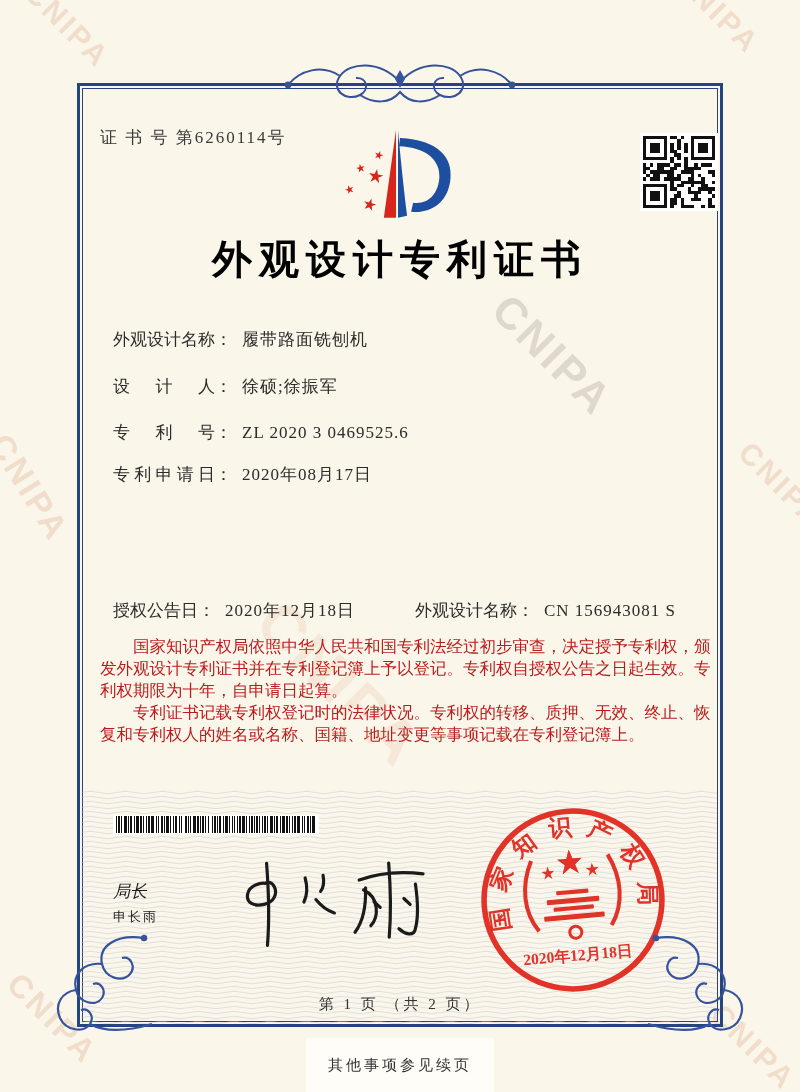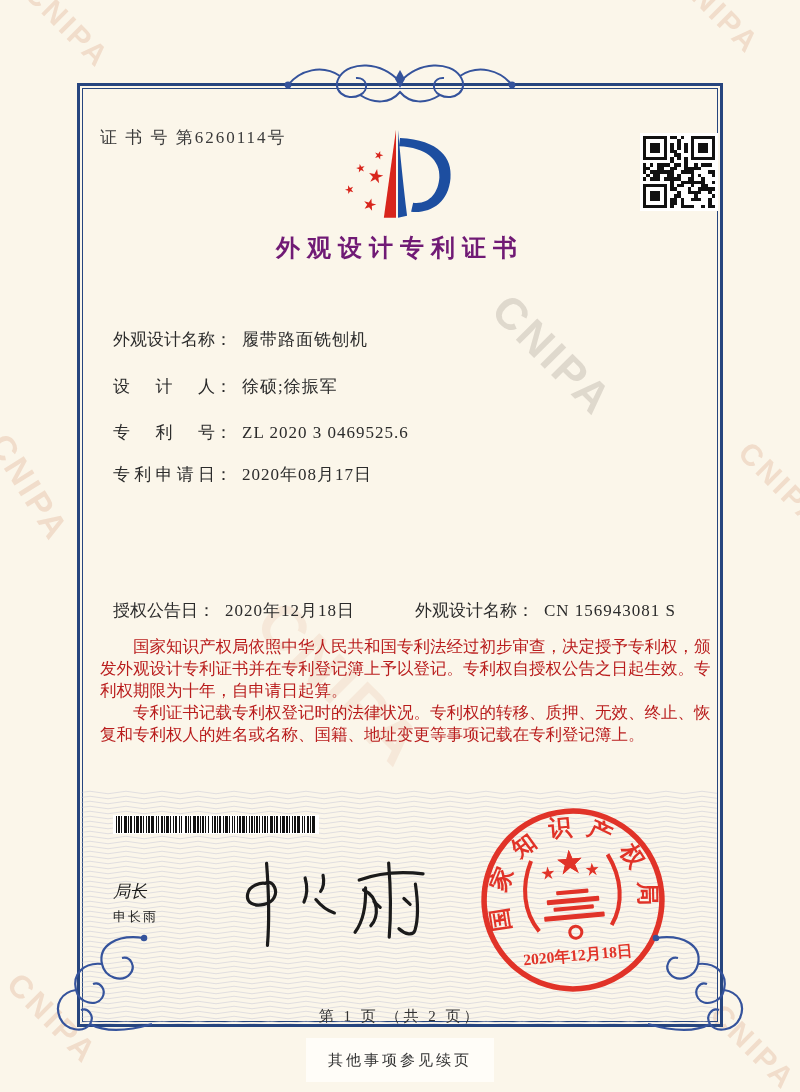--- a/index.html
+++ b/index.html
@@ -11,43 +11,43 @@
   .wm.gray{color:rgba(158,148,138,.30);}
   .wm.big{color:rgba(228,178,150,.20);}
   .wm.steep{transform:rotate(58deg);}
   
   #frame{position:absolute;left:77px;top:83px;width:640px;height:938px;border:3px solid #26457f;}
   #frame .inner{position:absolute;left:2px;top:2px;right:2px;bottom:2px;border:1px solid #26457f;}
   
   #certno{position:absolute;left:100px;top:126px;font-size:17px;letter-spacing:2px;color:#3a3a3a;white-space:nowrap;}
   #logo{position:absolute;left:333px;top:126px;width:132px;height:106px;}
   #qr{position:absolute;left:640px;top:133px;width:78px;height:78px;background:#fff;padding:3px;box-sizing:border-box;}
-  #title{position:absolute;left:0;right:0;top:232px;text-align:center;font-size:24px;font-weight:bold;
-         letter-spacing:7px;color:#701a75;white-space:nowrap;}
+  #title{position:absolute;left:0;right:0;top:232px;text-align:center;font-size:40px;font-weight:bold;
+         letter-spacing:7px;color:#000000;white-space:nowrap;}
   
   .row{position:absolute;left:113px;font-size:17px;white-space:nowrap;color:#2b2b2b;}
   .flabel{display:inline-block;width:102px;text-align:justify;text-align-last:justify;}
   .fvalue{margin-left:10px;letter-spacing:1px;}
   .pair2{position:absolute;left:302px;top:0;white-space:nowrap;}
   
   #paras{position:absolute;left:100px;top:636px;width:618px;font-size:16.5px;line-height:22px;color:#b91c1c;}
   #paras p{margin:0;text-indent:2em;font-style:oblique 6deg;}
   
   #waves{position:absolute;left:81px;top:790px;width:636px;height:234px;}
   
   #barcode{position:absolute;left:113px;top:815px;width:206px;height:19px;background:#fff;padding:1px 3px;box-sizing:border-box;}
   
   #signer-title{position:absolute;left:113px;top:880px;font-size:17px;font-family:"Liberation Sans","DejaVu Sans",sans-serif;color:#1c1c1c;font-style:italic;}
   #signer-name{position:absolute;left:113px;top:908px;font-size:13px;font-family:"Liberation Sans","DejaVu Sans",sans-serif;color:#1c1c1c;letter-spacing:2px;}
   #signature{position:absolute;left:228px;top:855px;width:210px;height:95px;transform:rotate(-2deg);}
   
   #seal{position:absolute;left:476px;top:803px;width:194px;height:194px;transform:rotate(-5deg);opacity:.93;}
   
-  #pagefoot{position:absolute;left:0;right:0;top:995px;text-align:center;font-size:15px;letter-spacing:3px;color:#333;margin-top:12px;}
-  #contbox{position:absolute;left:306px;top:1038px;width:188px;height:44px;background:#fffdf8;
+  #pagefoot{position:absolute;left:0;right:0;top:995px;text-align:center;font-size:15px;letter-spacing:3px;color:#333;}
+  #contbox{position:absolute;left:306px;top:1038px;width:188px;height:54px;background:#fffdf8;
            display:flex;align-items:center;justify-content:center;font-size:15px;letter-spacing:3px;color:#333;}
   
   .flourish{position:absolute;pointer-events:none;}
 </style>
 </head>
 <body>
 
 <div id="page">
 
   <span class="wm" style="left:14px;top:8px;font-size:30px;">CNIPA</span>

